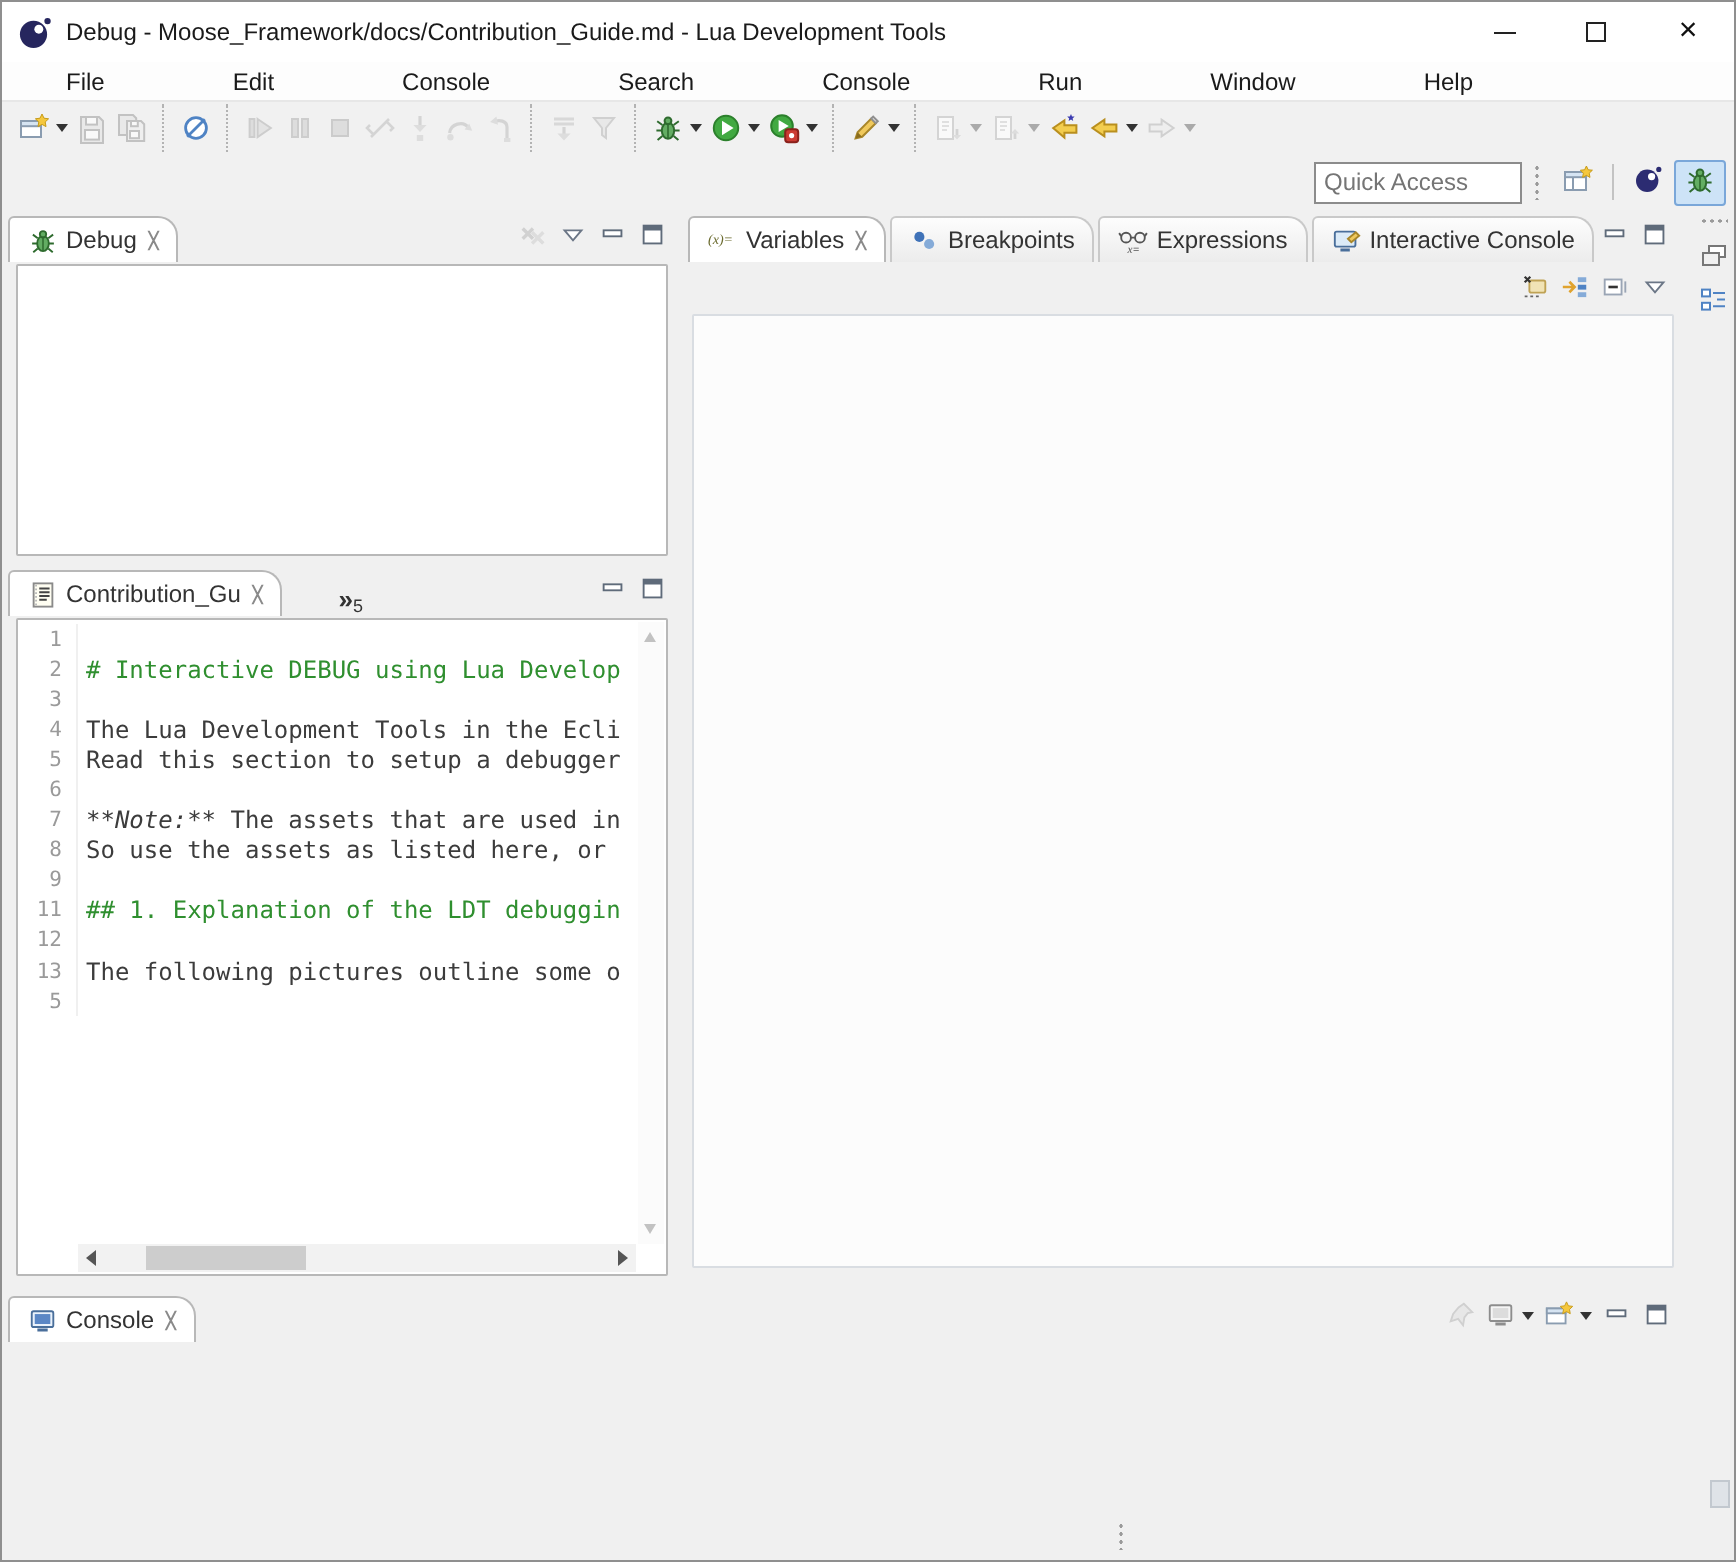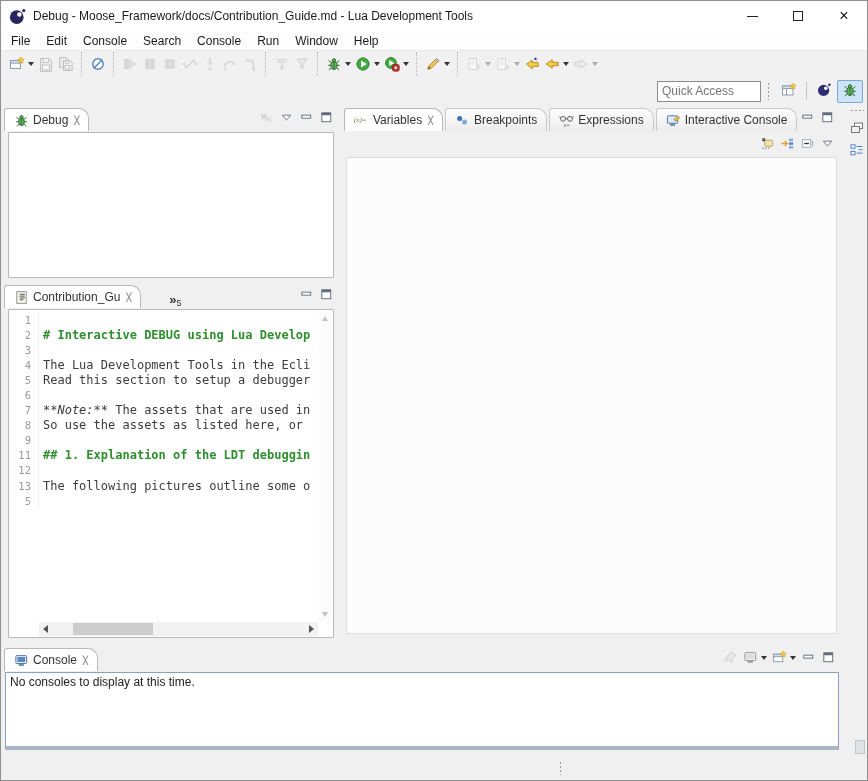--- a/index.html
+++ b/index.html
@@ -12,21 +12,21 @@
   
   .titlebar { position:absolute; left:0; top:0; right:0; height:30px; background:#fff; display:flex; align-items:center; padding-left:8px; }
   .titlebar .icon svg { width:17px; height:17px; display:block; }
   .title-text { margin-left:7px; font-size:12px; }
   .win-controls { position:absolute; right:0; top:0; height:30px; display:flex; }
   .win-btn { width:46px; height:30px; display:flex; align-items:center; justify-content:center; }
   .glyph-min { width:11px; height:1px; background:#222; display:block; }
   .glyph-max { width:10px; height:10px; border:1px solid #222; display:block; }
   .glyph-close { font-size:16px; line-height:1; color:#111; }
   
-  .menubar { position:absolute; left:0; top:30px; right:0; height:19px; background:#fdfdfd; display:flex; align-items:center; padding-left:2px; }
+  .menubar { position:absolute; left:0; top:30px; right:0; height:19px; background:#fdfdfd; display:flex; align-items:center; padding-left:24px;gap:48px; }
   .menubar span { padding:2px 8px; }
   
   .toolbar1 { position:absolute; left:0; top:49px; right:0; height:27px; background:#f1f1f1; border-top:1px solid #e7e7e7; display:flex; align-items:center; padding-left:3px; }
   .tgroup { display:flex; align-items:center; height:24px; padding:0 3px; }
   .tgroup.sep { border-left:1px dotted #b3b3b3; margin-left:2px; padding-left:6px; }
   .tbtn { display:flex; align-items:center; height:22px; padding:0 2px; }
   .tbtn .icon svg { width:16px; height:16px; display:block; }
   .tbtn.disabled .icon svg { filter:grayscale(1) opacity(.55); }
   .dd { width:0; height:0; border-left:3.5px solid transparent; border-right:3.5px solid transparent; border-top:4px solid #333; margin-left:3px; }
   .tbtn.disabled .dd { border-top-color:#aaa; }
@@ -56,21 +56,21 @@
   #debug-content { left:4px; right:4px; top:25px; bottom:1px; }
   
   #editor-panel { left:3px; top:283px; width:334px; height:357px; }
   #editor-content { left:4px; right:4px; top:25px; bottom:3px; overflow:hidden; }
   .more-editors { display:flex; align-items:flex-start; margin-left:28px; padding-top:3px; color:#333; font-weight:bold; font-size:13px; }
   .more-editors sub { font-weight:normal; font-size:9px; margin-top:6px; }
   #editor-lines { position:absolute; left:1px; right:15px; top:2px; bottom:16px; overflow:hidden; }
   .cl { display:flex; height:15.1px; align-items:center; }
   .ln { width:28px; text-align:right; padding-right:7px; color:#9a9a9a; font:10.5px "DejaVu Sans Mono","Liberation Mono",monospace; flex:none; }
   .ct { flex:1; font:12px "DejaVu Sans Mono","Liberation Mono",monospace; white-space:pre; overflow:hidden; color:#3c3c3c; height:100%; display:flex; align-items:center; border-left:1px solid #f0f0f0; padding-left:4px; }
-  .ct.h { color:var(--md-green,#2f8f2f); font-weight:bold; }
+  .ct.h { color:var(--md-green,#2f8f2f); font-weight:normal; }
   .ct.cur { background:var(--cur-line,#e4eefa); }
   .ct em { font-style:italic; }
   .vscroll { position:absolute; top:1px; right:1px; bottom:15px; width:13px; background:#fbfbfb; }
   .varr { position:absolute; left:3px; width:0; height:0; border-left:3.5px solid transparent; border-right:3.5px solid transparent; }
   .varr.up { top:5px; border-bottom:5px solid #c2c2c2; }
   .varr.down { bottom:5px; border-top:5px solid #c2c2c2; }
   .hscroll { position:absolute; left:30px; right:15px; bottom:1px; height:14px; background:#f2f2f2; }
   .harr { position:absolute; top:3px; width:0; height:0; border-top:4px solid transparent; border-bottom:4px solid transparent; }
   .harr.left { left:4px; border-right:5px solid #555; }
   .harr.right { right:4px; border-left:5px solid #555; }
@@ -691,22 +691,19 @@
         </span>
         <span class="vbtn" style="display: inline-flex; align-items: center;">
           <span class="icon">
             <svg viewBox="0 0 16 16" xmlns="http://www.w3.org/2000/svg">
               <rect x="3" y="3" width="9.5" height="9.5" fill="#fff" stroke="#5f6b7a"></rect>
               <rect x="3" y="3" width="9.5" height="2.6" fill="#5f6b7a"></rect>
             </svg>
           </span>
         </span>
       </div>
-    <div class="content-box" id="console-content">
-      <div id="console-message">No consoles to display at this time.</div>
-    </div>
   </div>
 
   <div class="statusbar">
     <div class="status-grip"></div>
   </div>
   <div class="resize-grip"></div>
 </div>
 
 </body></html>

